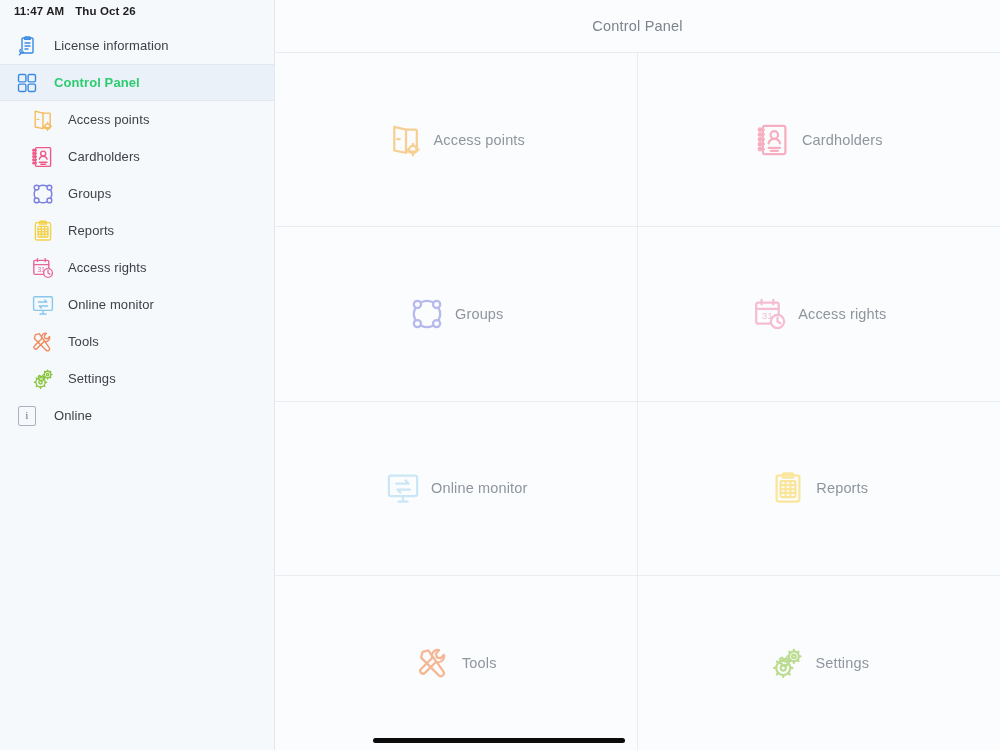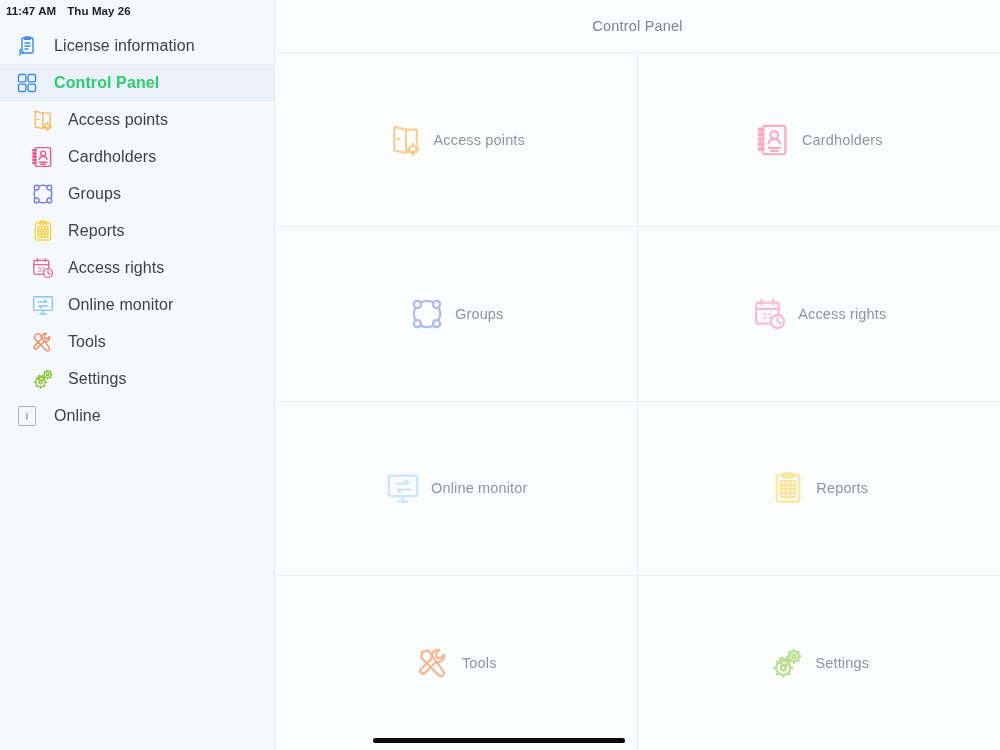--- a/index.html
+++ b/index.html
@@ -16,21 +16,21 @@
   .sidebar {
     width: 275px; height: 750px;
     background: #f6f9fc;
     border-right: 1px solid #e3e8ee;
     position: relative;
     flex: 0 0 275px;
   }
   .statusbar {
     height: 22px;
     display: flex; align-items: center;
-    padding-left: 6px;
+    padding-left: 14px;
     gap: 11px;
     font-size: 11.5px; font-weight: bold; color: #1d1d1f;
     letter-spacing: 0.1px;
   }
   .sb-time { font-weight: bold; }
   .sb-date { font-weight: bold; }
 
   .nav { padding-top: 5px; }
   .nav-item {
     display: flex; align-items: center;
@@ -42,21 +42,21 @@
   .nav-item.sub { padding-left: 30px; }
   .nav-item.selected { background: #eaf1f8; border-top: 1px solid #e1e8ef; border-bottom: 1px solid #e1e8ef; }
   .nav-icon {
     width: 26px; height: 26px;
     display: flex; align-items: center; justify-content: center;
     flex: 0 0 26px;
   }
   .nav-icon svg { display: block; }
   .nav-label {
     margin-left: 14px;
-    font-size: 16px;
+    font-size: 13px;
     color: #3c4248;
     letter-spacing: 0.1px;
     white-space: nowrap;
   }
   .nav-item.selected .nav-label { color: #2ecc71; font-weight: bold; }
   .nav-item.sub .nav-label { margin-left: 12px; }
   .about-box {
     width: 18px; height: 20px;
     border: 1px solid #aab2bd;
     border-radius: 2px;
@@ -110,21 +110,21 @@
 </style>
 </head>
 <body>
 
 <div id="app">
 
   <aside class="sidebar">
 
     <div class="statusbar">
       <span class="sb-time">11:47 AM</span>
-      <span class="sb-date">Thu May 26</span>
+      <span class="sb-date">Thu Oct 26</span>
     </div>
 
     <nav class="nav" id="nav-list">
         <div class="nav-item">
           <span class="nav-icon">
             <svg width="24" height="24" viewBox="0 0 24 24">
         <path d="M8 4h9a1 1 0 0 1 1 1v13a1 1 0 0 1-1 1H8a1 1 0 0 1-1-1V5a1 1 0 0 1 1-1z" fill="none" stroke="#3b8ae2" stroke-width="1.4" stroke-linecap="round" stroke-linejoin="round"></path>
         <path d="M10.5 3h4a.8.8 0 0 1 .8.8v1.4H9.7V3.8A.8.8 0 0 1 10.5 3z" fill="none" stroke="#3b8ae2" stroke-width="1.4" stroke-linecap="round" stroke-linejoin="round"></path>
         <path d="M10 9h5M10 12h5M10 15h3" fill="none" stroke="#3b8ae2" stroke-width="1.4" stroke-linecap="round" stroke-linejoin="round"></path>
         <path d="M5.5 15.5 a2 2 0 1 0 3 2.6" fill="none" stroke="#3b8ae2" stroke-width="1.4" stroke-linecap="round" stroke-linejoin="round"></path>

